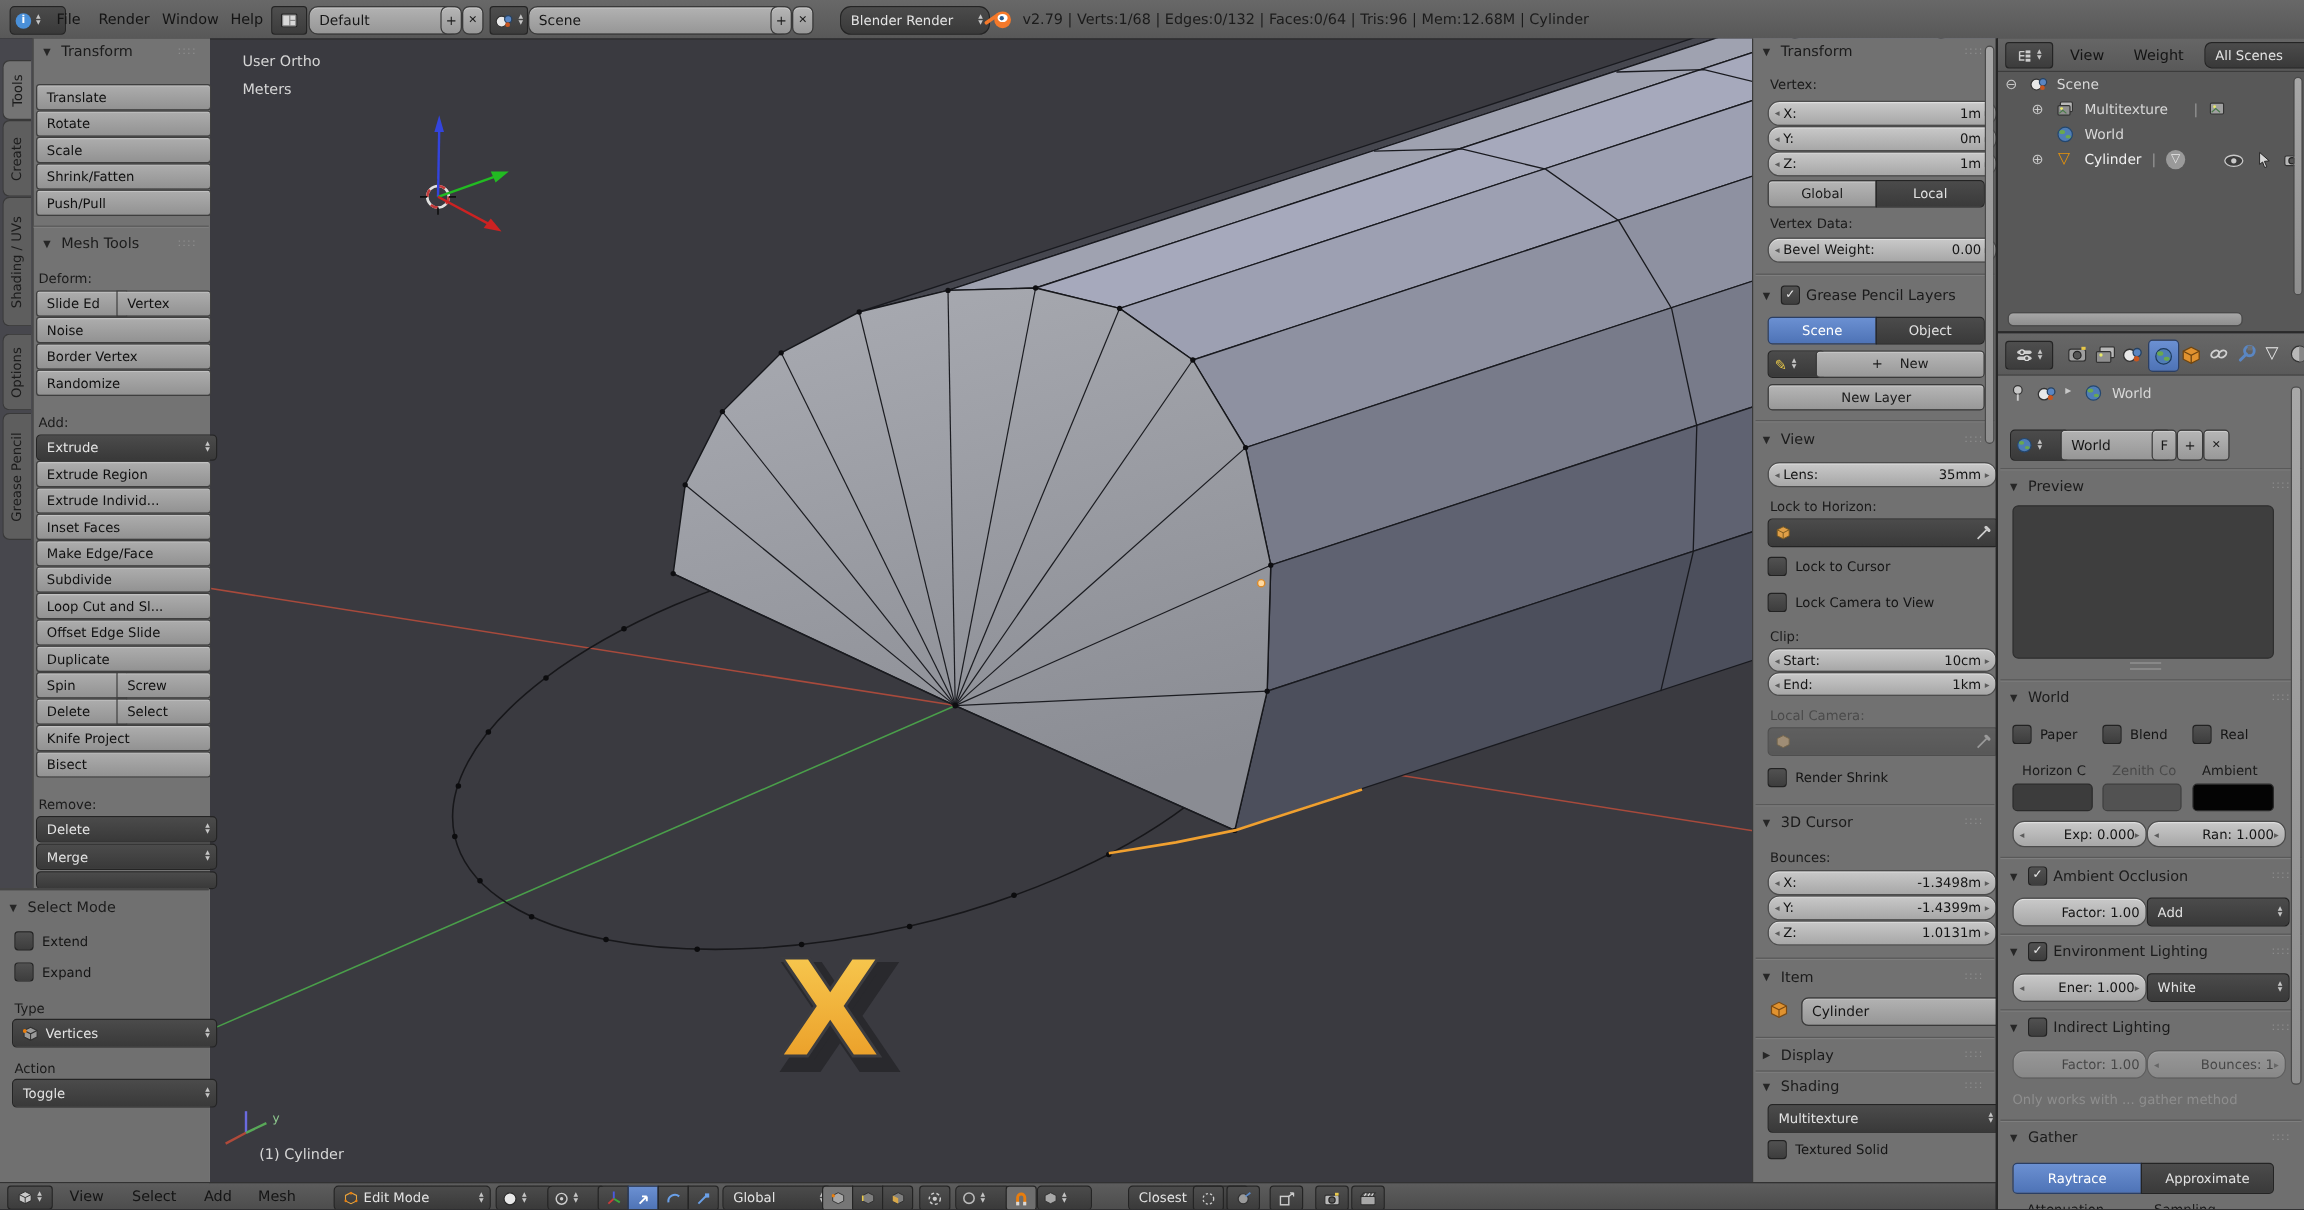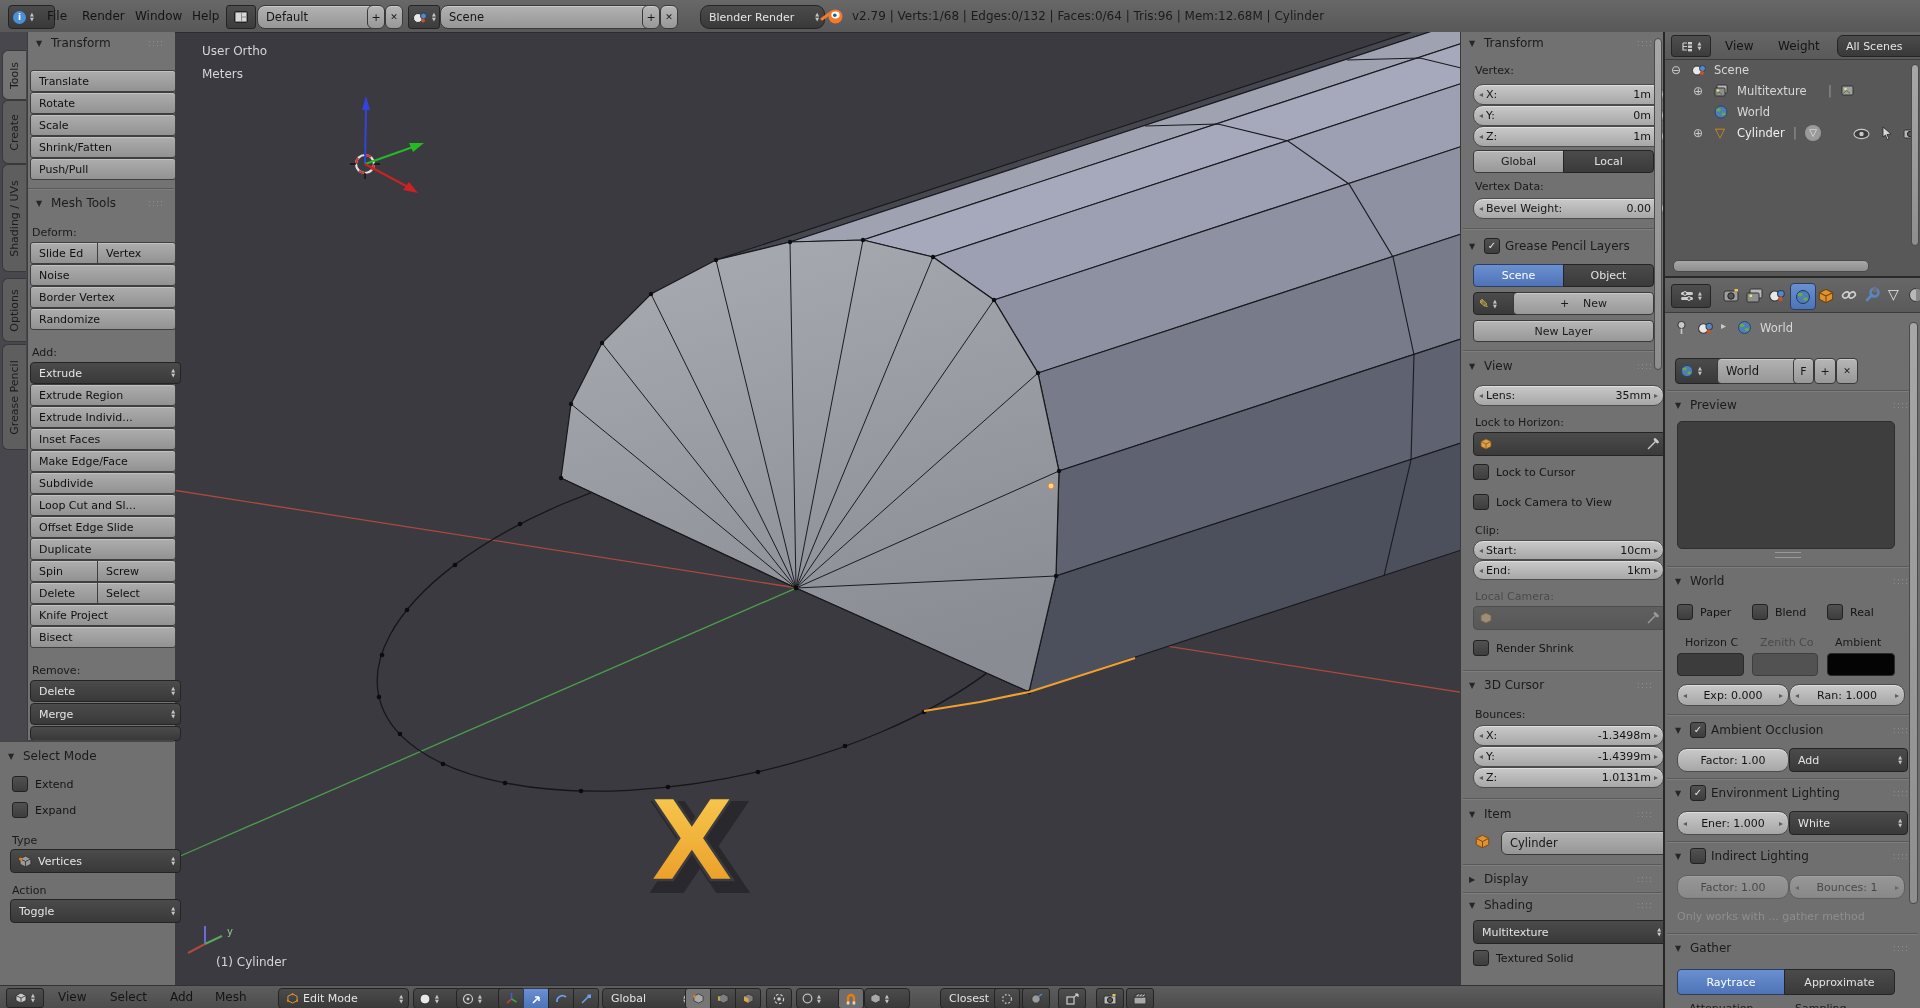--- a/index.html
+++ b/index.html
@@ -23,21 +23,21 @@
   .drop{background:linear-gradient(#4b4b4b,#393939);border:1px solid #242424;border-radius:4px;
         display:flex;align-items:center;color:#e4e4e4;font-size:11px;padding:0 5px 0 8px}
   .drop .lab{flex:1;white-space:nowrap;overflow:hidden}
   .updn{display:flex;flex-direction:column;align-items:center;justify-content:center;
         font-size:5px;line-height:5px;color:#c6c6c6;margin-left:4px;flex:none}
   .slider{background:linear-gradient(#c9c9c9,#a7a7a7);border:1px solid #4c4c4c;border-radius:10px;
           display:flex;align-items:center;color:#141414;font-size:11px;padding:0 5px;
           box-shadow:inset 0 1px 0 rgba(255,255,255,.4)}
   .slider .lab{margin-left:3px;white-space:nowrap}
   .slider .val{flex:1;text-align:right;margin-right:3px;white-space:nowrap}
-  .slider .ctr{flex:1;text-align:center;white-space:nowrap}
+  .slider .ctr{flex:1;text-align:right;white-space:nowrap}
   .sarr{color:#5c5c5c;font-size:8px;flex:none}
   .chkrow{display:flex;align-items:center;color:#141414;font-size:11px}
   .chk{width:14px;height:14px;background:linear-gradient(#515151,#3d3d3d);border:1px solid #222;
        border-radius:3px;color:#eaeaea;font-size:10px;line-height:13px;text-align:center;
        margin-right:7px;flex:none}
   .phdr{display:flex;align-items:center;color:#1b1b1b;font-size:12px}
   .phdr .tri{font-size:8px;color:#262626;margin-right:6px;width:9px}
   .grip{margin-left:auto;color:#919191;font-size:9px;letter-spacing:1px;margin-right:4px}
   .hr{height:1px;background:#595959;box-shadow:0 1px 0 #7e7e7e}
   .slab{color:#1a1a1a;font-size:11px}

